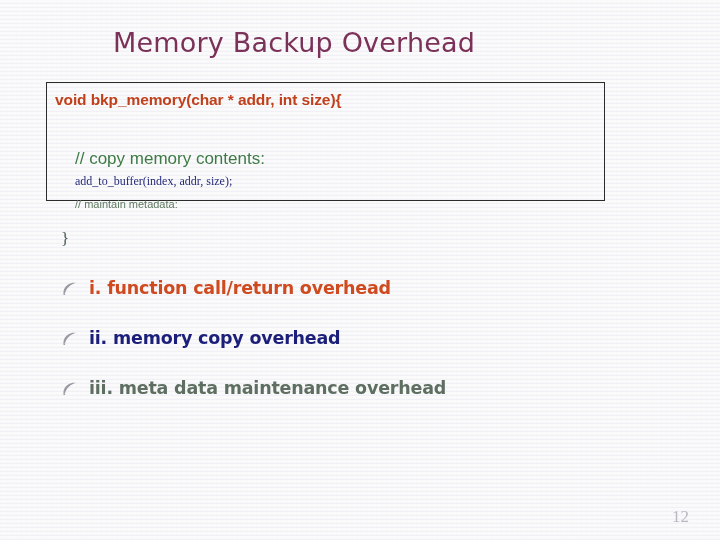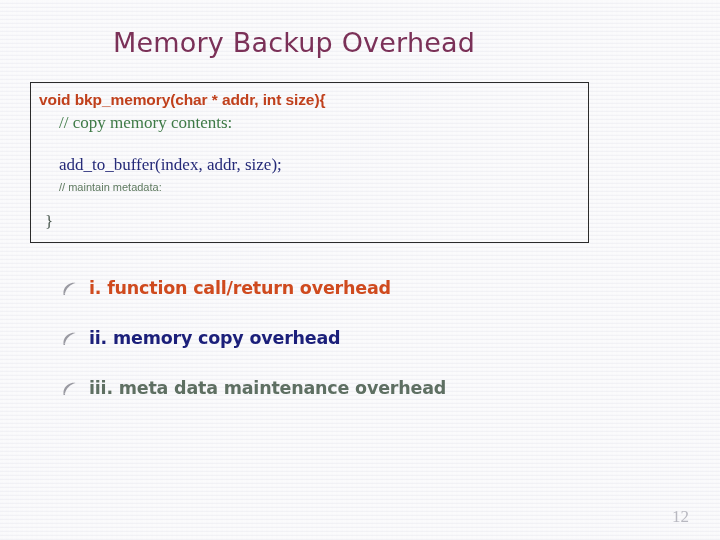--- a/index.html
+++ b/index.html
@@ -44,24 +44,24 @@
     font-size: 27px;
     font-weight: 400;
     letter-spacing: 0.2px;
     color: #7b3158;
     white-space: nowrap;
   }
 
   
   #code-box {
     position: absolute;
-    left: 30px;
+    left: 46px;
     top: 82px;
     width: 559px;
-    height: 161px;
+    height: 119px;
     border: 1px solid #2b2b2b;
     background: transparent;
     box-sizing: border-box;
   }
   #code-lines {
     position: absolute;
     left: 8px;
     top: 5px;
     right: 4px;
   }
@@ -71,37 +71,37 @@
     height: 23px;
   }
   .c-sig {
     font-family: "Liberation Sans", sans-serif;
     font-weight: bold;
     font-size: 15.5px;
     color: #c0401c;
     letter-spacing: -0.1px;
   }
   .c-comment-green {
-    font-family: Liberation Serif, serif;
+    font-family: Liberation Sans, sans-serif;
     font-size: 17px;
     color: #3e7a46;
     padding-left: 20px;
+    margin-top: 36px;
   }
   .c-comment-gray {
     font-family: Liberation Sans, sans-serif;
     font-size: 11px;
     color: #5f7a60;
     padding-left: 20px;
   }
   .c-code-navy {
     font-family: "Liberation Serif", serif;
-    font-size: 17px;
+    font-size: 12px;
     color: #252a78;
     padding-left: 20px;
-    margin-top: 19px;
   }
   .c-brace {
     font-family: "Liberation Serif", serif;
     font-size: 17px;
     color: #4d5b52;
     padding-left: 6px;
     margin-top: 11px;
   }
 
   

